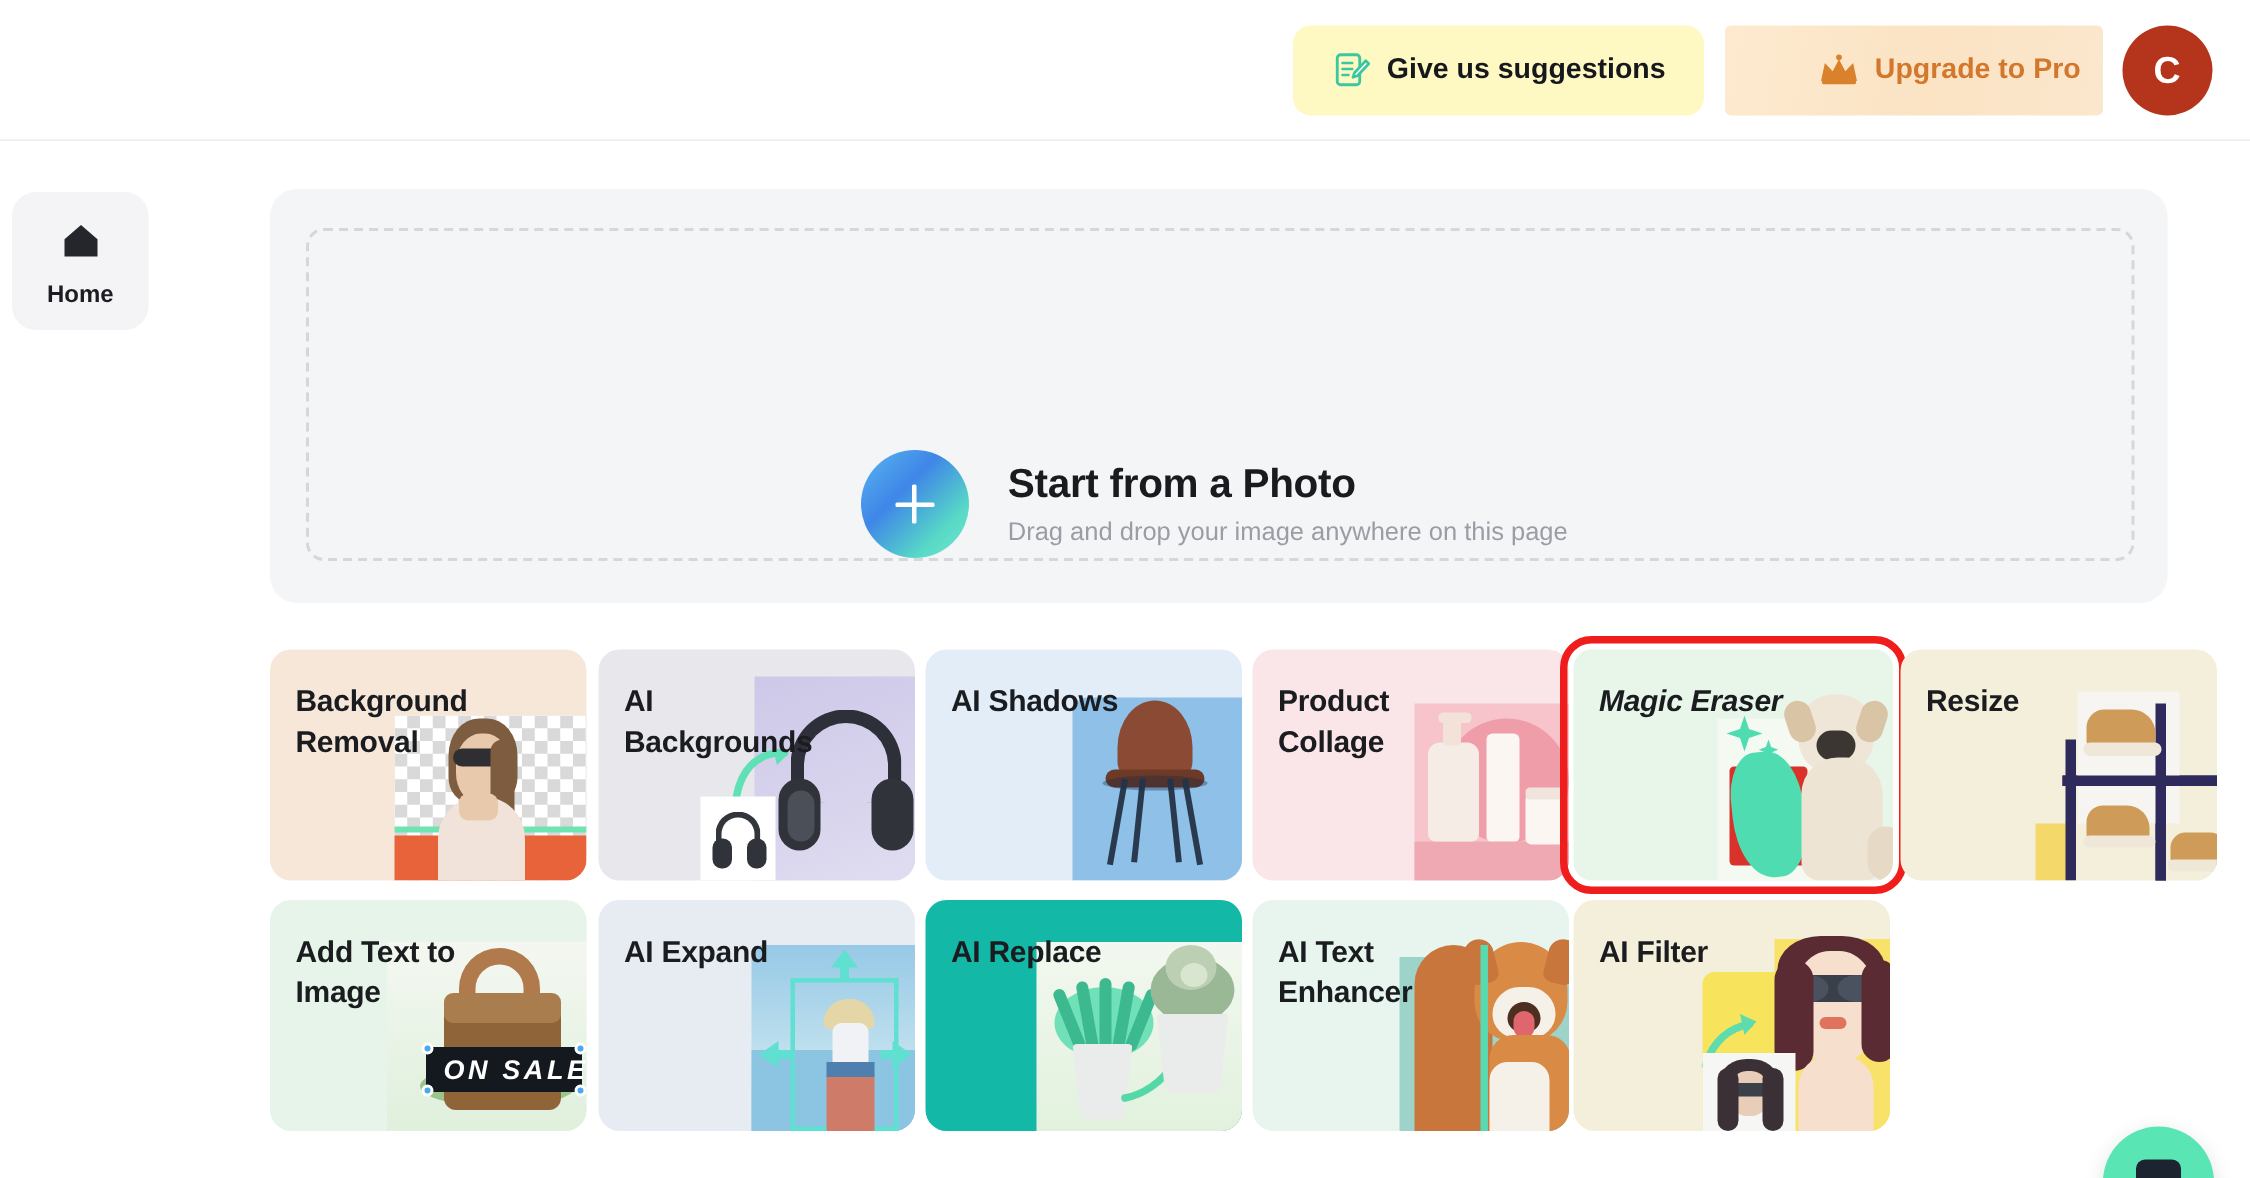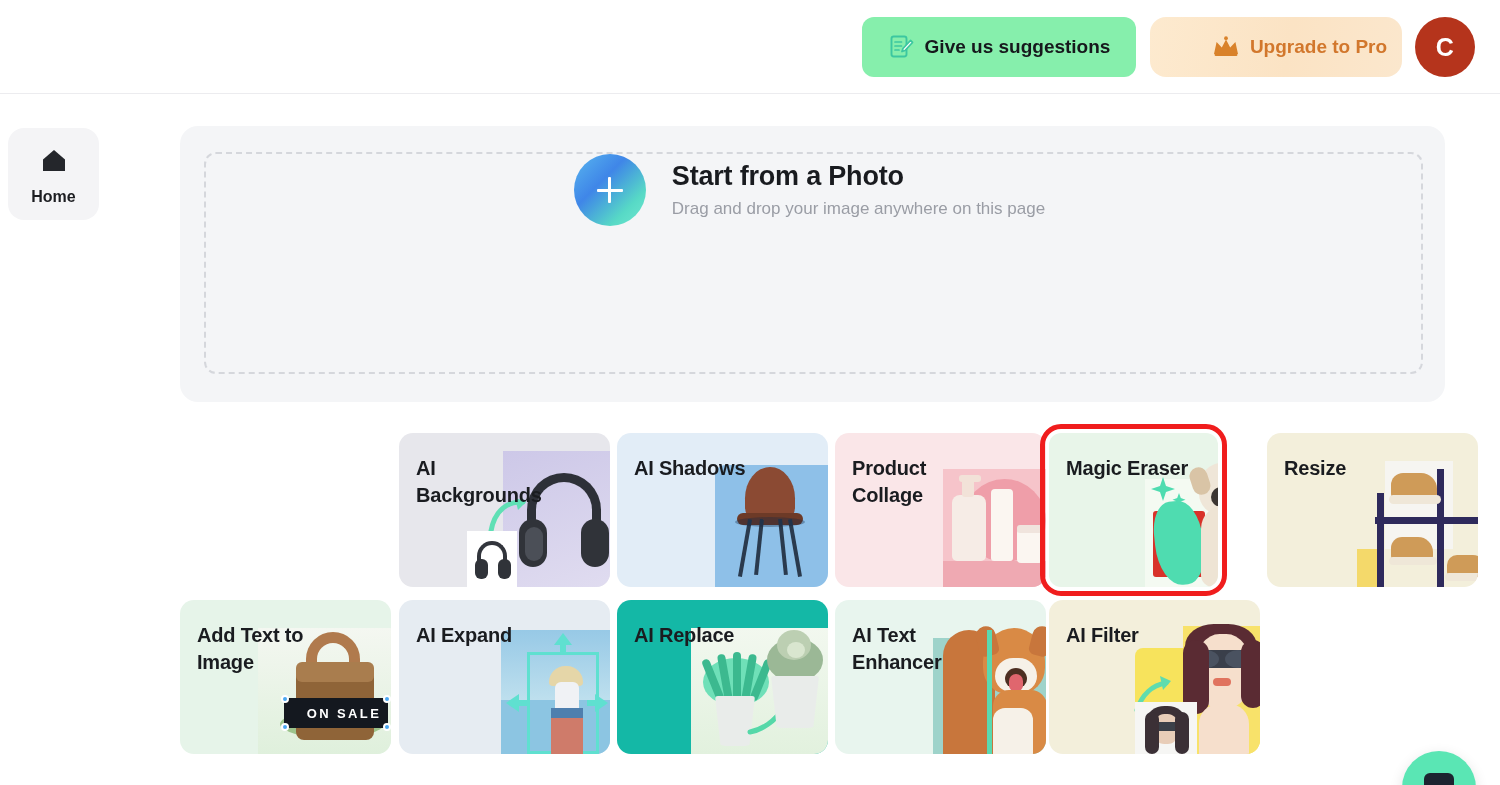--- a/index.html
+++ b/index.html
@@ -24,33 +24,33 @@
   }
   .logo-mark { width: 42px; height: 42px; display: block; }
   .logo-text {
     font-size: 32px; font-weight: 700; color: #000000;
     letter-spacing: -0.6px; line-height: 42px;
   }
 
   .suggest-btn {
     position: absolute; left: 862px; top: 17px;
     width: 274px; height: 60px;
-    background: #86efac; border-radius: 12px;
+    background: #fef9c3; border-radius: 12px;
     display: flex; align-items: center; justify-content: center; gap: 11px;
     cursor: pointer; border: none;
   }
   .suggest-btn .label {
     font-size: 19px; font-weight: 600; color: #16181c;
   }
 
   .upgrade-btn {
     position: absolute; left: 1150px; top: 17px;
     width: 252px; height: 60px;
     background: linear-gradient(100deg,#fdeacf 0%, #fbe3c4 55%, #fbe7cd 100%);
-    border-radius: 16px;
+    border-radius: 4px;
     display: flex; align-items: center; justify-content: center; gap: 10px;
     cursor: pointer; border: none; padding-left: 47px;
   }
   .upgrade-btn .label {
     font-size: 19px; font-weight: 700; color: #d2772c;
   }
 
   .avatar {
     position: absolute; left: 1415px; top: 17px;
     width: 60px; height: 60px; border-radius: 50%;
@@ -86,21 +86,21 @@
 
   .dropzone-panel {
     position: absolute; left: 0px; top: 31px;
     width: 1265px; height: 276px;
     background: #f4f5f7; border-radius: 18px;
   }
   .dropzone-inner {
     position: absolute; left: 24px; top: 26px;
     width: 1219px; height: 222px;
     border: 2px dashed #d5d7dc; border-radius: 12px;
-    display: flex; align-items: flex-start; justify-content: center;
+    display: flex; align-items: flex-end; justify-content: center;
   }
   .dz-content { display: flex; align-items: center; gap: 26px; margin-left: -8px; }
   .dz-circle {
     width: 72px; height: 72px; border-radius: 50%;
     background: linear-gradient(135deg,#59b7ef 0%, #3f86e8 38%, #57d9c6 75%, #72e8cf 100%);
     position: relative; flex: 0 0 auto;
   }
   .dz-circle::before, .dz-circle::after {
     content: ""; position: absolute; background: #fff; border-radius: 1px;
   }
@@ -194,20 +194,35 @@
       <div class="dz-content">
         <div class="dz-circle"></div>
         <div>
           <div class="dz-title">Start from a Photo</div>
           <div class="dz-sub">Drag and drop your image anywhere on this page</div>
         </div>
       </div>
     </div>
   </div>
 
+  <div class="card" style="left:0px; top:338px; width:211px; background:#f7e7d9;">
+    <div class="art">
+      <div class="checker" style="position:absolute; left:83px; top:44px; width:128px; height:110px;"></div>
+      <div style="position:absolute; left:83px; top:124px; width:128px; height:30px; background:#e8633a;"></div>
+      <div style="position:absolute; left:83px; top:118px; width:128px; height:4px; background:#6fe3b0;"></div>
+      <div style="position:absolute; left:119px; top:46px; width:46px; height:56px; background:#7e5c3f; border-radius:44% 44% 30% 30%;"></div>
+      <div style="position:absolute; left:124px; top:56px; width:36px; height:46px; background:#e9c9ab; border-radius:46% 46% 42% 42%;"></div>
+      <div style="position:absolute; left:122px; top:66px; width:38px; height:12px; background:#2e2e33; border-radius:6px;"></div>
+      <div style="position:absolute; left:147px; top:60px; width:16px; height:74px; background:#7e5c3f; border-radius:8px;"></div>
+      <div style="position:absolute; left:112px; top:98px; width:58px; height:56px; background:#f1e3d9; border-radius:28px 28px 0 0;"></div>
+      <div style="position:absolute; left:126px; top:96px; width:26px; height:18px; background:#e9c9ab; border-radius:6px;"></div>
+    </div>
+    <div class="card-title">Background
+Removal</div>
+  </div>
 
   <div class="card" style="left:219px; top:338px; width:211px; background:#e7e7ec;">
     <div class="art">
       <div style="position:absolute; left:104px; top:18px; width:107px; height:136px; background:linear-gradient(160deg,#cdc8e8,#e0dcf0);"></div>
       <div style="position:absolute; left:128px; top:40px; width:74px; height:62px; border:9px solid #2d3038; border-bottom:none; border-radius:38px 38px 0 0;"></div>
       <div style="position:absolute; left:120px; top:86px; width:28px; height:48px; background:#303339; border-radius:14px;"></div>
       <div style="position:absolute; left:182px; top:86px; width:28px; height:48px; background:#303339; border-radius:14px;"></div>
       <div style="position:absolute; left:126px; top:94px; width:18px; height:34px; background:#4b4f57; border-radius:9px;"></div>
       <svg style="position:absolute; left:88px; top:62px;" width="44" height="40" viewBox="0 0 44 40">
         <path d="M4 36 C8 14 22 6 36 7" fill="none" stroke="#5fe0b5" stroke-width="5" stroke-linecap="round"></path>
@@ -245,21 +260,21 @@
       <div style="position:absolute; left:120px; top:80px; width:66px; height:12px; background:#6d3a27; border-radius:6px;"></div>
       <div style="position:absolute; left:126px; top:86px; width:4px; height:58px; background:#2a3a4e; transform:rotate(10deg);"></div>
       <div style="position:absolute; left:176px; top:86px; width:4px; height:58px; background:#2a3a4e; transform:rotate(-10deg);"></div>
       <div style="position:absolute; left:140px; top:86px; width:4px; height:56px; background:#2a3a4e; transform:rotate(6deg);"></div>
       <div style="position:absolute; left:164px; top:86px; width:4px; height:56px; background:#2a3a4e; transform:rotate(-6deg);"></div>
       <div style="position:absolute; left:118px; top:84px; width:70px; height:10px; background:rgba(20,40,70,.35); border-radius:50%;"></div>
     </div>
     <div class="card-title">AI Shadows</div>
   </div>
 
-  <div class="card selected" style="left:869px; top:338px; width:169px; background:#e8f5e9;">
+  <div class="card selected" style="left:869px; top:338px; width:213px; background:#e8f5e9;font-style:italic;">
     <div class="art">
       <div style="position:absolute; left:96px; top:46px; width:66px; height:108px; background:#f4faf2;"></div>
       <div style="position:absolute; left:104px; top:78px; width:52px; height:66px; background:#d8322a; border-radius:3px;"></div>
       <div style="position:absolute; left:106px; top:68px; width:48px; height:84px; background:#4fdcb0; border-radius:38% 46% 40% 50%; transform:rotate(-6deg);"></div>
       <svg style="position:absolute; left:100px; top:42px;" width="40" height="40" viewBox="0 0 40 40">
         <path d="M14 2 L17 11 L26 14 L17 17 L14 26 L11 17 L2 14 L11 11 Z" fill="#4fdcb0"></path>
         <path d="M30 18 L31.8 23 L36.5 24.8 L31.8 26.6 L30 31.5 L28.2 26.6 L23.5 24.8 L28.2 23 Z" fill="#4fdcb0"></path>
       </svg>
       <div style="position:absolute; left:150px; top:30px; width:50px; height:52px; background:#efe6d8; border-radius:46% 46% 42% 42%;"></div>
       <div style="position:absolute; left:142px; top:34px; width:18px; height:28px; background:#d9c4a6; border-radius:9px; transform:rotate(-18deg);"></div>
@@ -295,21 +310,21 @@
 
   <div class="card" style="left:0px; top:505px; width:211px; background:#e6f4e9;">
     <div class="art">
       <div style="position:absolute; left:78px; top:28px; width:133px; height:126px; background:linear-gradient(180deg,#f4f7f1 0%, #dff0dc 100%);"></div>
       <div style="position:absolute; left:100px; top:110px; width:104px; height:28px; background:#9dc48c; border-radius:50%;"></div>
       <div style="position:absolute; left:126px; top:32px; width:54px; height:44px; border:11px solid #b07a4d; border-bottom:none; border-radius:28px 28px 0 0;"></div>
       <div style="position:absolute; left:116px; top:66px; width:78px; height:74px; background:#8f6438; border-radius:8px;"></div>
       <div style="position:absolute; left:116px; top:62px; width:78px; height:20px; background:#a97d4e; border-radius:6px;"></div>
       <div style="position:absolute; left:104px; top:98px; width:104px; height:30px; background:#14181f; border-radius:5px;"></div>
       <div style="position:absolute; left:104px; top:98px; width:120px; height:30px; display:flex; align-items:center; justify-content:center;
-                  color:#fff; font-size:13px; font-weight:700; letter-spacing:2.4px;">ON SALE</div>
+                  color:#fff; font-size:18px; font-weight:700; letter-spacing:2.4px;font-style:italic;">ON SALE</div>
       <div style="position:absolute; left:101px; top:95px; width:8px; height:8px; background:#4aa7f0; border:2px solid #fff; border-radius:50%;"></div>
       <div style="position:absolute; left:203px; top:95px; width:8px; height:8px; background:#4aa7f0; border:2px solid #fff; border-radius:50%;"></div>
       <div style="position:absolute; left:101px; top:123px; width:8px; height:8px; background:#4aa7f0; border:2px solid #fff; border-radius:50%;"></div>
       <div style="position:absolute; left:203px; top:123px; width:8px; height:8px; background:#4aa7f0; border:2px solid #fff; border-radius:50%;"></div>
     </div>
     <div class="card-title">Add Text to
 Image</div>
   </div>
 
   <div class="card" style="left:219px; top:505px; width:211px; background:#e6ecf2;">

